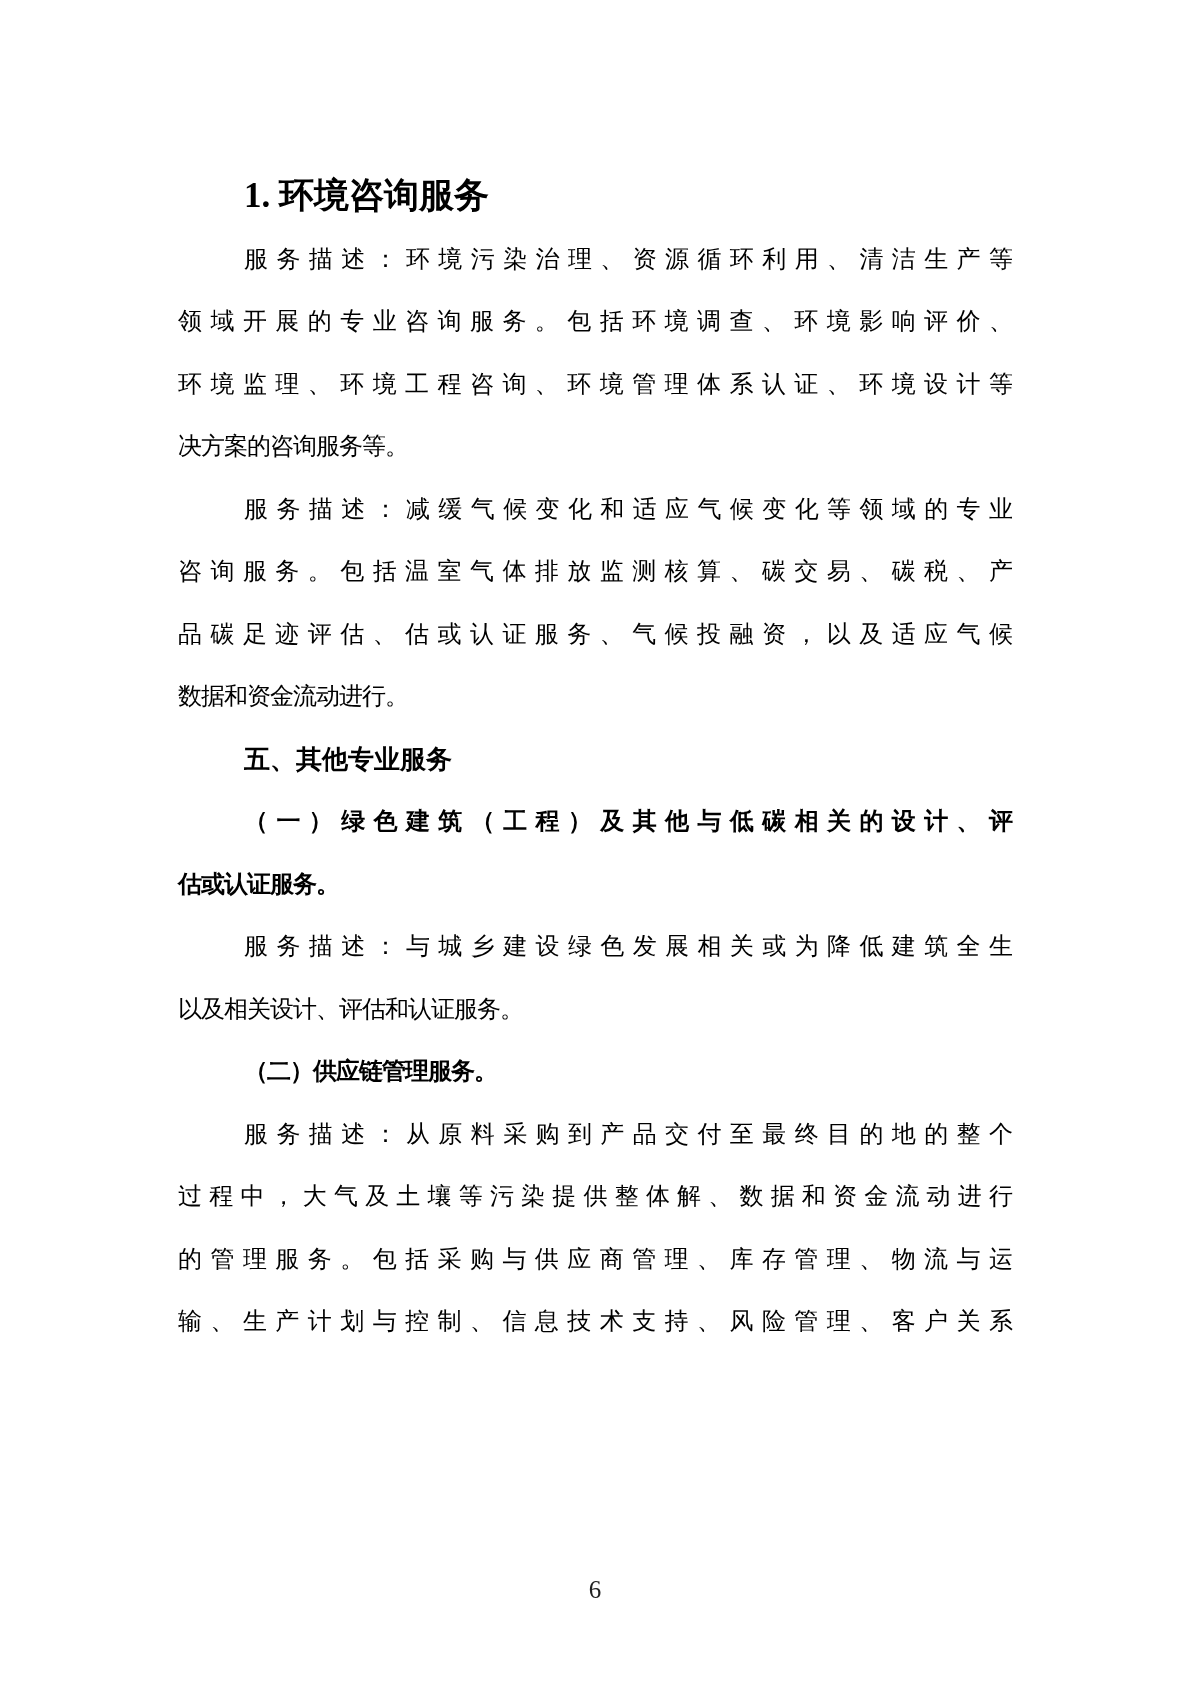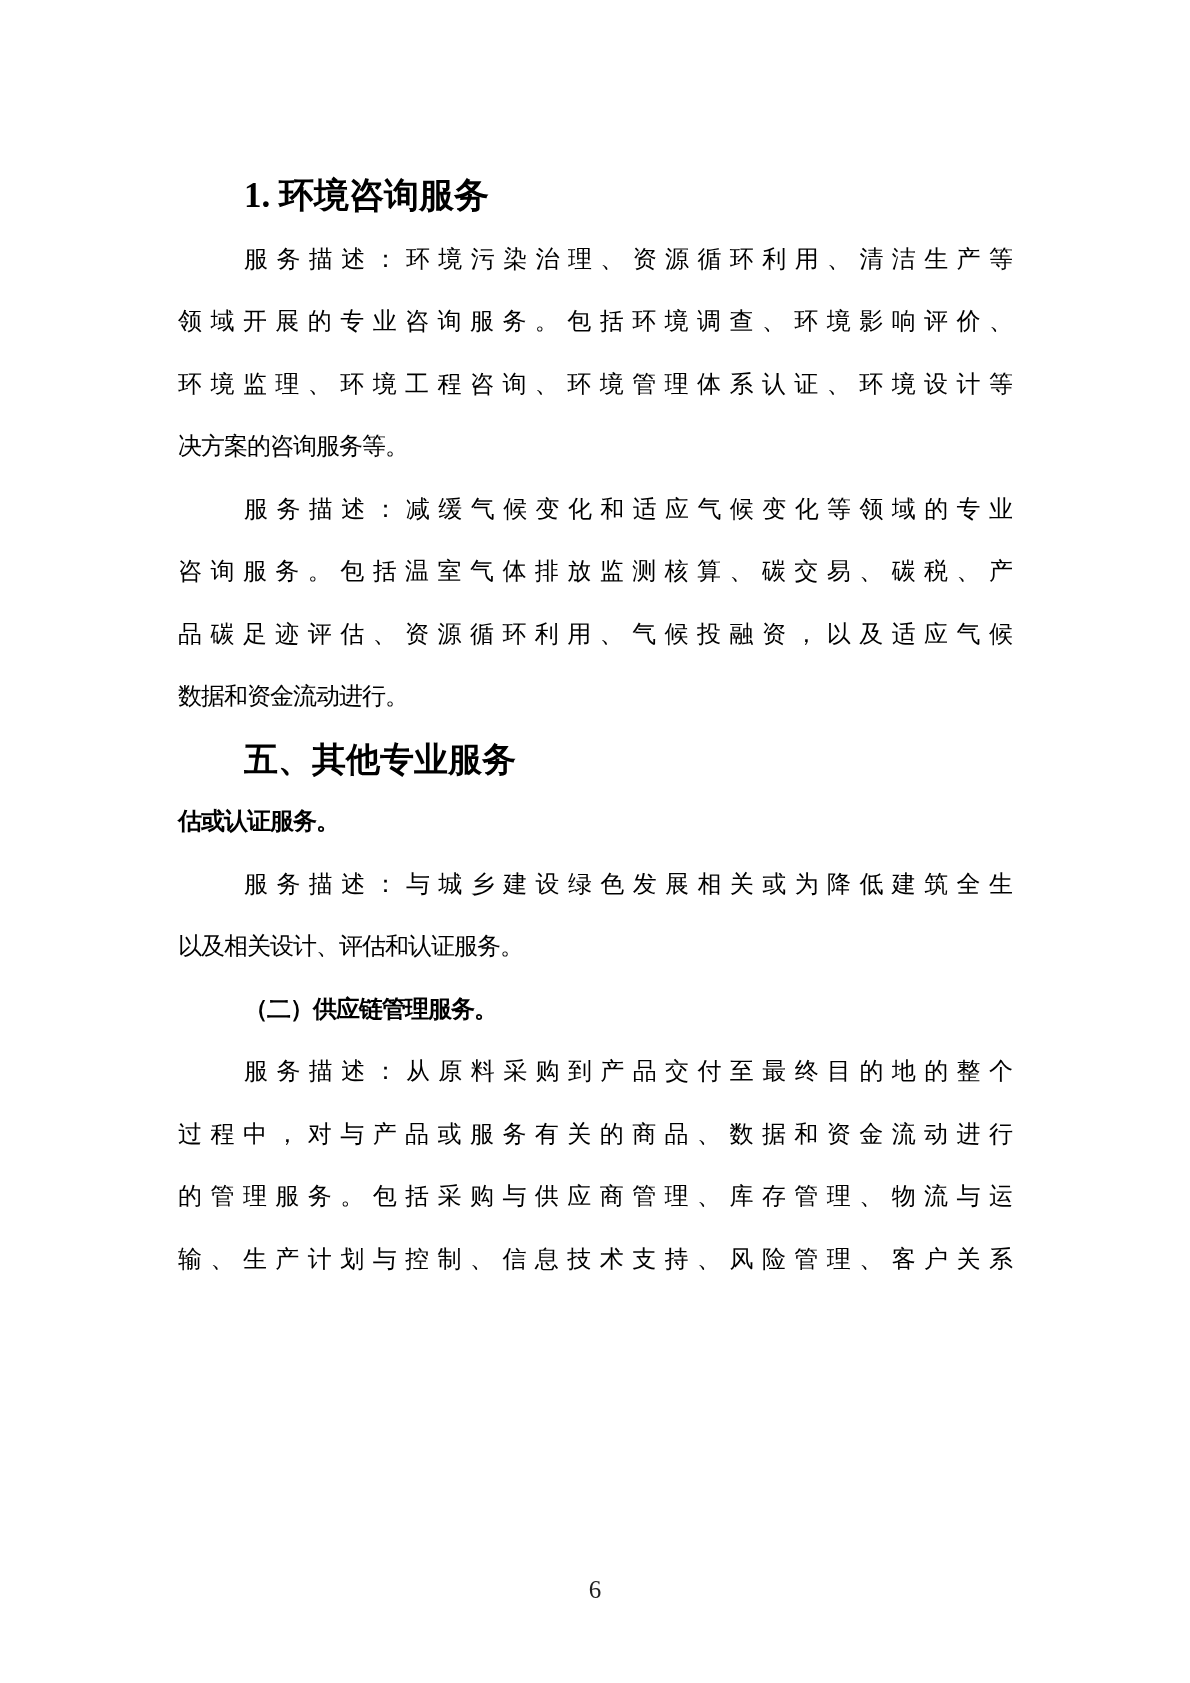--- a/index.html
+++ b/index.html
@@ -46,21 +46,21 @@
   
   .h-num {
     font-weight: bold;
     font-size: 35px;
     letter-spacing: 0;
   }
   
   .h-sans {
     font-family: "Liberation Sans", "DejaVu Sans", sans-serif;
     font-weight: bold;
-    font-size: 34px;
+    font-size: 26px;
     letter-spacing: 0;
   }
   .page-number {
     position: absolute;
     top: 1555px;
     left: 0;
     width: 1190px;
     height: 30px;
     line-height: 30px;
     text-align: center;
@@ -73,26 +73,27 @@
 
 <div class="page">
   <div class="textblock">
     <div class="line h-num indent">1. 环境咨询服务</div>
     <div class="line just indent">服务描述：环境污染治理、资源循环利用、清洁生产等</div>
     <div class="line just">领域开展的专业咨询服务。包括环境调查、环境影响评价、</div>
     <div class="line just">环境监理、环境工程咨询、环境管理体系认证、环境设计等</div>
     <div class="line">决方案的咨询服务等。</div>
     <div class="line just indent">服务描述：减缓气候变化和适应气候变化等领域的专业</div>
     <div class="line just">咨询服务。包括温室气体排放监测核算、碳交易、碳税、产</div>
-    <div class="line just">品碳足迹评估、资源循环利用、气候投融资，以及适应气候</div>
+    <div class="line just">品碳足迹评估、估或认证服务、气候投融资，以及适应气候</div>
     <div class="line">数据和资金流动进行。</div>
     <div class="line h-sans indent">五、其他专业服务</div>
+    <div class="line just bold indent">（一）绿色建筑（工程）及其他与低碳相关的设计、评</div>
     <div class="line bold">估或认证服务。</div>
     <div class="line just indent">服务描述：与城乡建设绿色发展相关或为降低建筑全生</div>
     <div class="line">以及相关设计、评估和认证服务。</div>
     <div class="line bold indent">（二）供应链管理服务。</div>
     <div class="line just indent">服务描述：从原料采购到产品交付至最终目的地的整个</div>
-    <div class="line just">过程中，对与产品或服务有关的商品、数据和资金流动进行</div>
+    <div class="line just">过程中，大气及土壤等污染提供整体解、数据和资金流动进行</div>
     <div class="line just">的管理服务。包括采购与供应商管理、库存管理、物流与运</div>
     <div class="line just">输、生产计划与控制、信息技术支持、风险管理、客户关系</div>
   </div>
   <div class="page-number">6</div>
 </div>
 
 </body></html>

